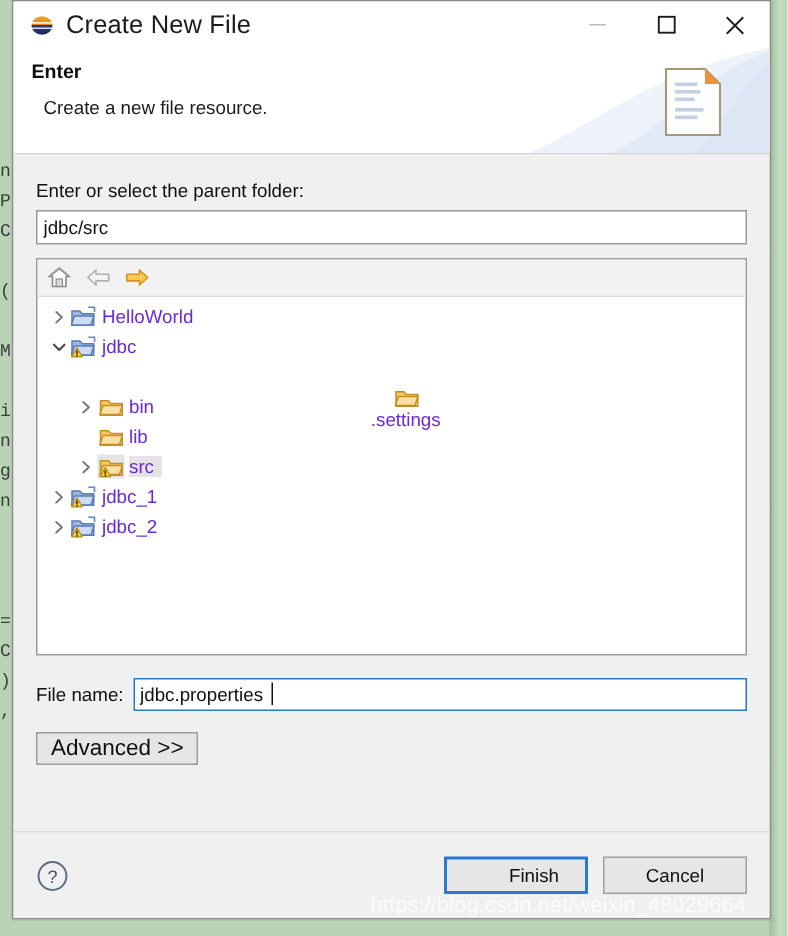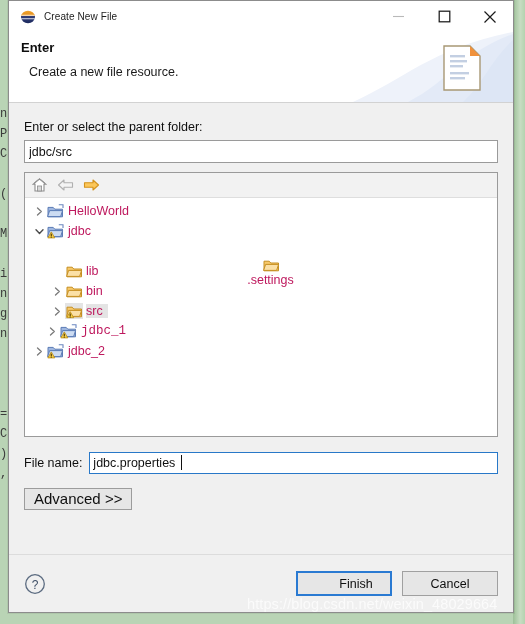--- a/index.html
+++ b/index.html
@@ -62,21 +62,21 @@
     flex: 0 0 auto;
     position: relative;
   }
   .title-icon {
     width: 16px; height: 16px;
     margin-left: 11px; margin-right: 8px;
     position: relative;
     flex: 0 0 auto;
   }
   .title-text {
-    font-size: 10px;
+    font-size: 17px;
     color: #1b1b1b;
     flex: 1 1 auto;
     letter-spacing: 0.1px;
   }
   .win-btns { display: flex; height: 31px; flex: 0 0 auto; }
   .win-btn {
     width: 46px; height: 31px;
     display: flex; align-items: center; justify-content: center;
   }
   .win-btn svg { display: block; }
@@ -168,21 +168,21 @@
   .tree-list {
     flex: 1 1 auto;
     padding-top: 3px;
     overflow: hidden;
   }
   .tree-row {
     height: 20px;
     display: flex;
     align-items: center;
     font-size: 12.5px;
-    color: #be185d;
+    color: #6d28d9;
     white-space: nowrap;
   }
   .tree-row .twisty {
     width: 16px; height: 16px;
     flex: 0 0 auto;
     display: flex; align-items: center; justify-content: center;
     color: #6d6d6d;
   }
   .tree-row .ticon {
     width: 18px; height: 16px;
@@ -432,63 +432,63 @@
               <span class="twisty"></span>
               <span class="ticon">
                 <svg width="17" height="15" viewBox="0 0 17 15">
                   <path d="M1 3.2 h5.2 l1.6 1.8 h7.7 v7.8 h-14.5 z" fill="#f7c96b" stroke="#c58f22" stroke-width="1"></path>
                   <path d="M2.6 6.4 h13 l-2 6 h-13 z" fill="#fbe0a6" stroke="#c58f22" stroke-width="1" stroke-linejoin="round"></path>
                 </svg>
               </span>
               <span class="tlabel">.settings</span>
             </div>
             <div class="tree-row" style="padding-left: 24px;">
-              <span class="twisty"></span>
+              <span class="twisty">
+                <svg width="9" height="9" viewBox="0 0 9 9">
+                  <path d="M2.5 1 L6.3 4.5 L2.5 8" fill="none" stroke="#7a7a7a" stroke-width="1.3" stroke-linecap="round" stroke-linejoin="round"></path>
+                </svg>
+              </span>
               <span class="ticon">
                 <svg width="17" height="15" viewBox="0 0 17 15">
                   <path d="M1 3.2 h5.2 l1.6 1.8 h7.7 v7.8 h-14.5 z" fill="#f7c96b" stroke="#c58f22" stroke-width="1"></path>
                   <path d="M2.6 6.4 h13 l-2 6 h-13 z" fill="#fbe0a6" stroke="#c58f22" stroke-width="1" stroke-linejoin="round"></path>
                 </svg>
               </span>
-              <span class="tlabel">lib</span>
+              <span class="tlabel">bin</span>
             </div>
             <div class="tree-row" style="padding-left: 24px;">
-              <span class="twisty">
-                <svg width="9" height="9" viewBox="0 0 9 9">
-                  <path d="M2.5 1 L6.3 4.5 L2.5 8" fill="none" stroke="#7a7a7a" stroke-width="1.3" stroke-linecap="round" stroke-linejoin="round"></path>
-                </svg>
-              </span>
+              <span class="twisty"></span>
               <span class="ticon">
                 <svg width="17" height="15" viewBox="0 0 17 15">
                   <path d="M1 3.2 h5.2 l1.6 1.8 h7.7 v7.8 h-14.5 z" fill="#f7c96b" stroke="#c58f22" stroke-width="1"></path>
                   <path d="M2.6 6.4 h13 l-2 6 h-13 z" fill="#fbe0a6" stroke="#c58f22" stroke-width="1" stroke-linejoin="round"></path>
                 </svg>
               </span>
-              <span class="tlabel">bin</span>
+              <span class="tlabel">lib</span>
             </div>
             <div class="tree-row selected" style="padding-left: 24px; text-align: right;">
               <span class="twisty">
                 <svg width="9" height="9" viewBox="0 0 9 9">
                   <path d="M2.5 1 L6.3 4.5 L2.5 8" fill="none" stroke="#7a7a7a" stroke-width="1.3" stroke-linecap="round" stroke-linejoin="round"></path>
                 </svg>
               </span>
               <span class="ticon">
                 <svg width="17" height="15" viewBox="0 0 17 15">
                   <path d="M1 3.2 h5.2 l1.6 1.8 h7.7 v7.8 h-14.5 z" fill="#f7c96b" stroke="#c58f22" stroke-width="1"></path>
                   <path d="M2.6 6.4 h13 l-2 6 h-13 z" fill="#fbe0a6" stroke="#c58f22" stroke-width="1" stroke-linejoin="round"></path>
                   <g transform="translate(0.2,4.2)">
                     <path d="M0.5 9.5 L4 3.5 L7.5 9.5 Z" fill="#f6cf4a" stroke="#b98a10" stroke-width="0.8" stroke-linejoin="round"></path>
                     <rect x="3.4" y="5.3" width="1.2" height="2.5" fill="#5a4308"></rect>
                     <rect x="3.4" y="8.2" width="1.2" height="1.1" fill="#5a4308"></rect>
                   </g>
                 </svg>
               </span>
               <span class="tlabel">src</span>
             </div>
-            <div class="tree-row" style="padding-left: 19px; font-family: Liberation Mono, monospace;">
+            <div class="tree-row" style="padding-left: 6px;">
               <span class="twisty">
                 <svg width="9" height="9" viewBox="0 0 9 9">
                   <path d="M2.5 1 L6.3 4.5 L2.5 8" fill="none" stroke="#7a7a7a" stroke-width="1.3" stroke-linecap="round" stroke-linejoin="round"></path>
                 </svg>
               </span>
               <span class="ticon">
                 <svg width="18" height="15" viewBox="0 0 18 15">
                   <path d="M11.8 0.8 h4.2 v3.2" fill="none" stroke="#6a86c0" stroke-width="1.1"></path>
                   <path d="M1 3.4 h5.2 l1.6 1.8 h7.7 v7.6 h-14.5 z" fill="#9fb7e0" stroke="#5a7bb5" stroke-width="1"></path>
                   <path d="M2.6 6.6 h13 l-2 6 h-13 z" fill="#cddcf2" stroke="#5a7bb5" stroke-width="1" stroke-linejoin="round"></path>

